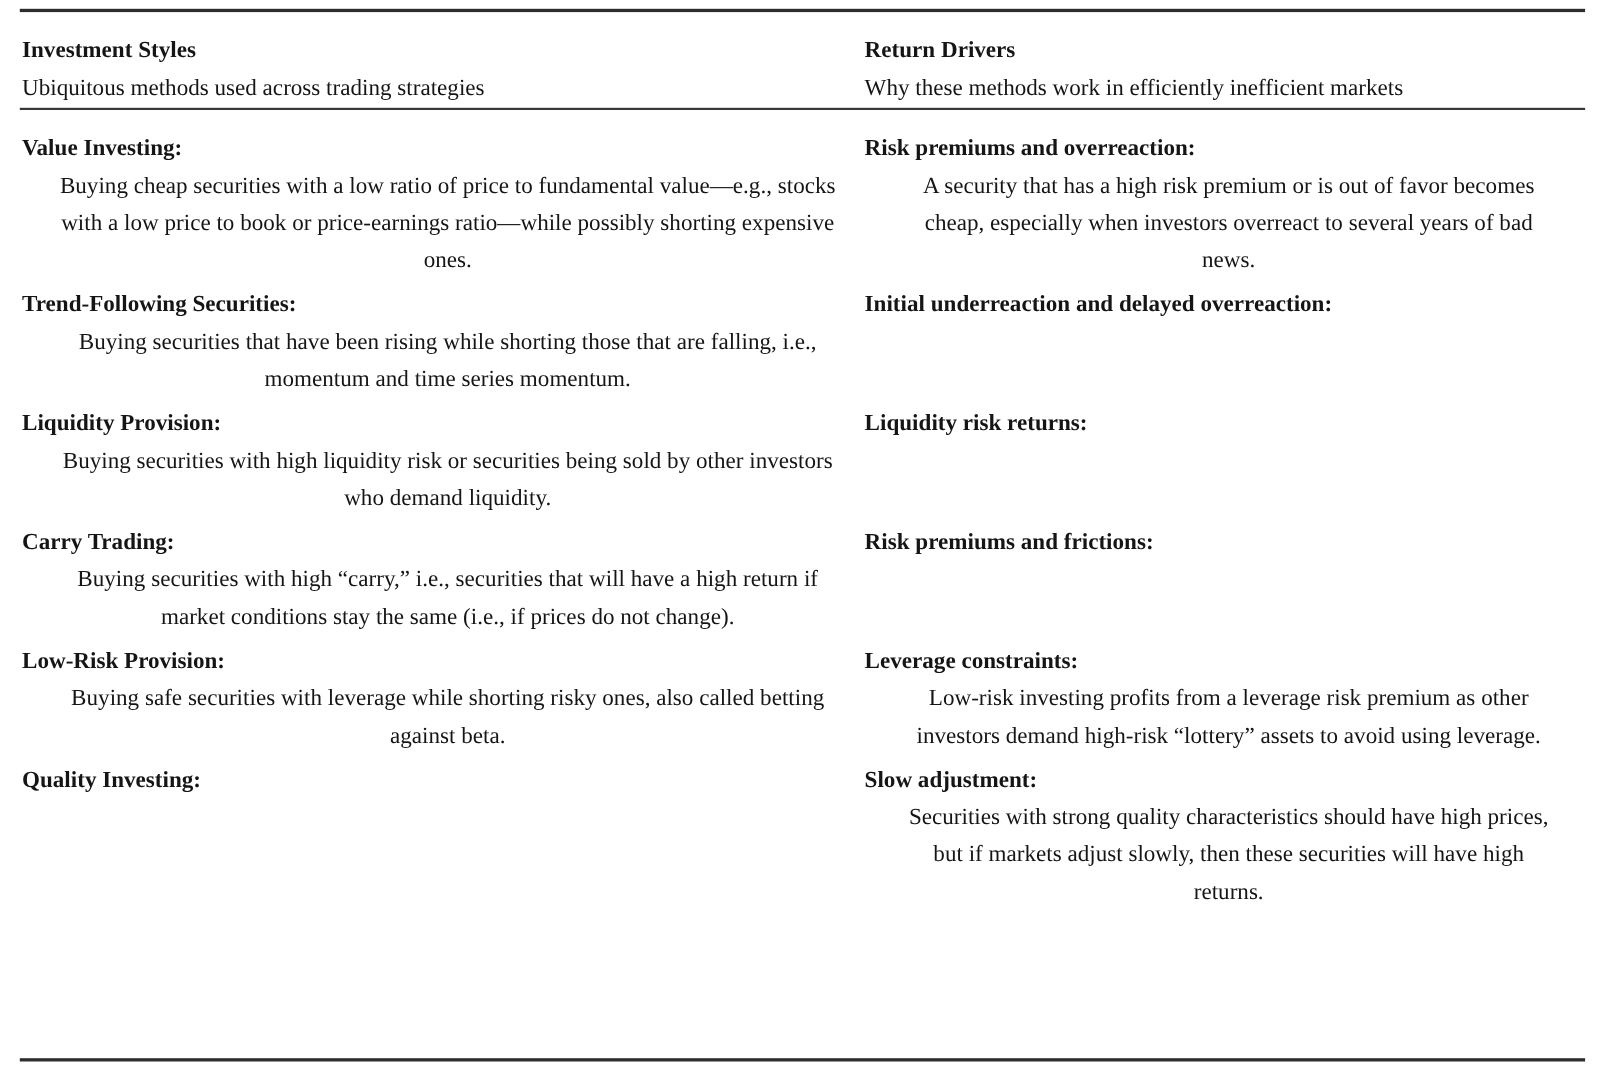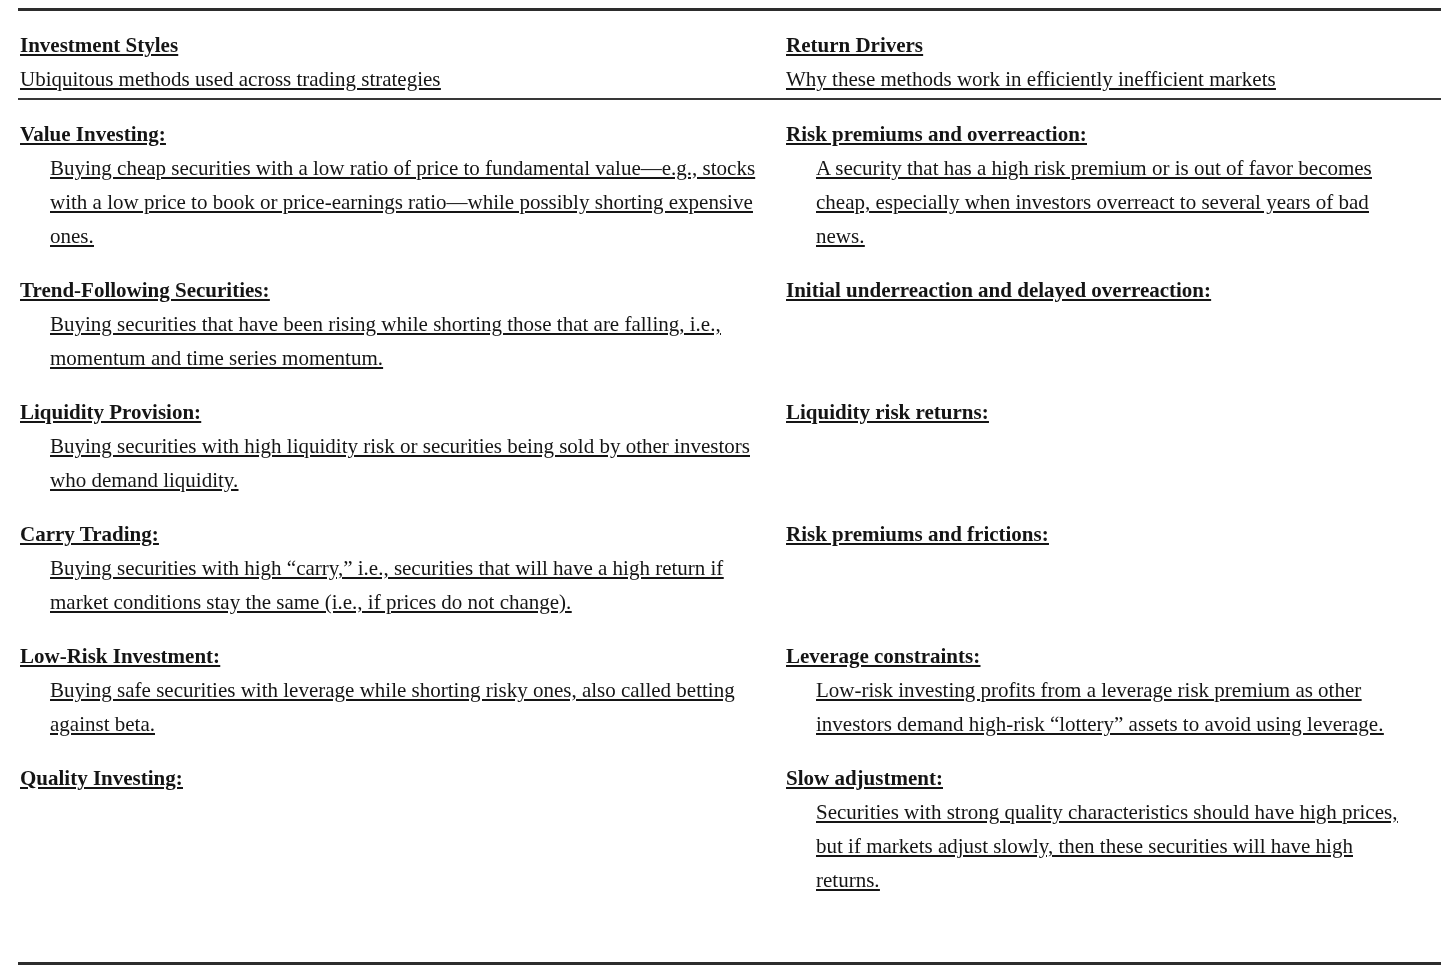--- a/index.html
+++ b/index.html
@@ -1,15 +1,15 @@
 <!DOCTYPE html>
 <html><head>
 <meta charset="utf-8">
 <style>
-  * { margin: 0; padding: 0; box-sizing: border-box; text-decoration: underline; }
+  * { margin: 0; padding: 0; box-sizing: border-box; }
   html, body {
     background: #ffffff;
     font-family: "Liberation Serif", "DejaVu Serif", serif;
   }
   .page {
     position: relative;
     width: 1456px;
     height: 972px;
     background: #ffffff;
     color: #151515;
@@ -38,27 +38,27 @@
   .col-title { font-weight: 700; }
   .col-subtitle { font-weight: 400; }
 
   .body-grid {
     position: absolute;
     top: 117px;
     left: 20px;
     right: 16px;
     display: grid;
     grid-template-columns: 766px 1fr;
-    row-gap: 20px;
+    row-gap: 6px;
     font-size: 21px;
     line-height: 34px;
   }
   .cell { padding-right: 22px; }
   .cell .term { font-weight: 700; }
-  .cell .def  { padding-left: 30px; }
+  .cell .def  { padding-left: 30px; text-align: center; }
 </style>
 </head>
 <body>
 
 <div class="page">
 
   <div class="rule rule-top"></div>
 
   <div class="header-row">
     <div class="cell">
@@ -102,21 +102,21 @@
 
     <div class="cell">
       <div class="term">Carry Trading:</div>
       <div class="def">Buying securities with high “carry,” i.e., securities that will have a high return if market conditions stay the same (i.e., if prices do not change).</div>
     </div>
     <div class="cell">
       <div class="term">Risk premiums and frictions:</div>
     </div>
 
     <div class="cell">
-      <div class="term">Low-Risk Investment:</div>
+      <div class="term">Low-Risk Provision:</div>
       <div class="def">Buying safe securities with leverage while shorting risky ones, also called betting against beta.</div>
     </div>
     <div class="cell">
       <div class="term">Leverage constraints:</div>
       <div class="def">Low-risk investing profits from a leverage risk premium as other investors demand high-risk “lottery” assets to avoid using leverage.</div>
     </div>
 
     <div class="cell">
       <div class="term">Quality Investing:</div>
     </div>

